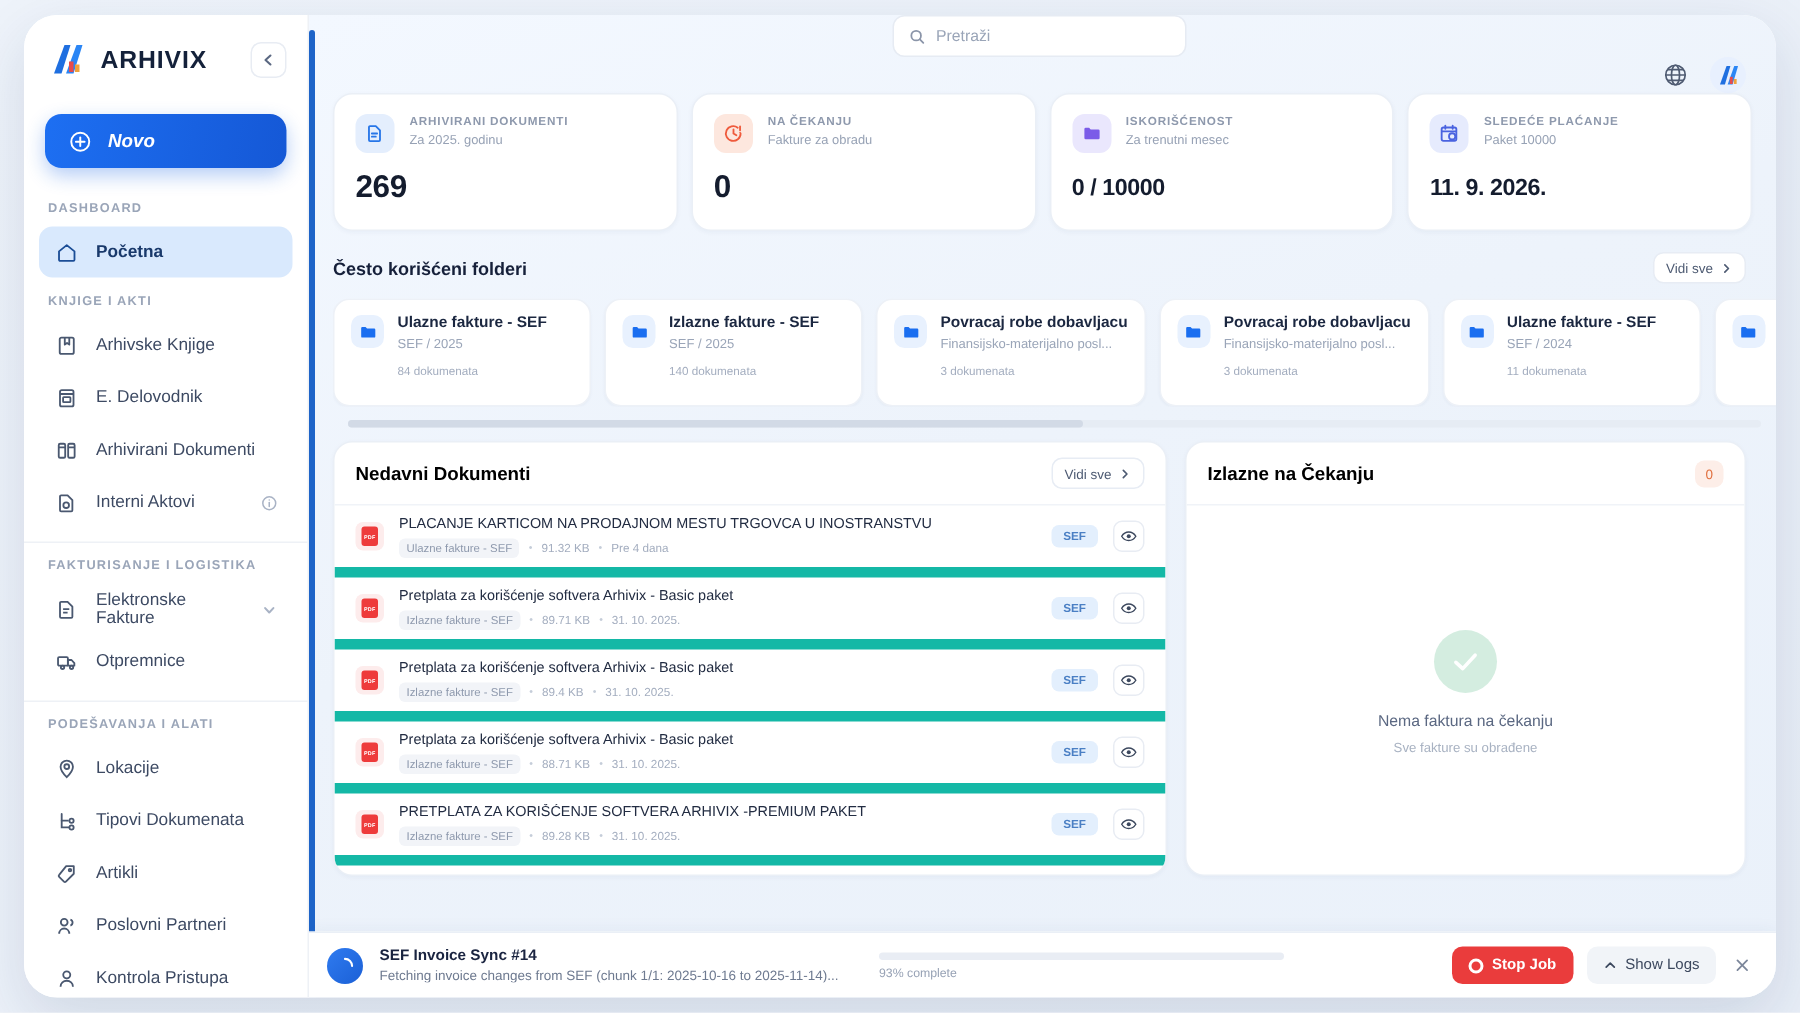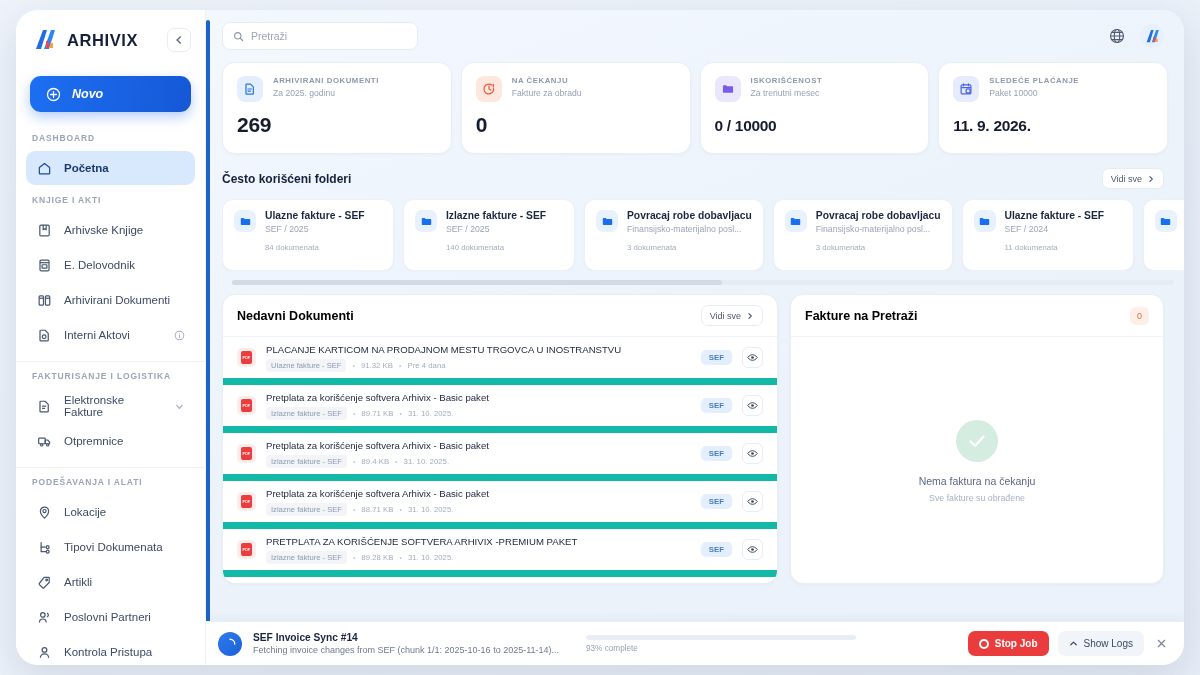--- a/index.html
+++ b/index.html
@@ -92,20 +92,21 @@
     background: linear-gradient(160deg, #f3f8ff 0%, #edf3fb 45%, #eaf1fa 100%);
     overflow: hidden;
   }
   .scroll-rail {
     position: absolute; left: 0; top: 10px; bottom: 40px; width: 4px;
     background: #1e64c8; border-radius: 3px;
   }
   .topbar {
     height: 52px; display: flex; align-items: center;
     padding: 0 20px 0 16px;
+    flex-direction: column;
   }
   .search {
     width: 196px; height: 28px;
     background: #fff;
     border: 1px solid #e6ebf3;
     border-radius: 8px;
     display: flex; align-items: center; gap: 7px;
     padding: 0 10px;
     font-size: 10.5px; color: #9aa5b8;
   }
@@ -764,21 +765,21 @@
             <svg width="11" height="11" viewBox="0 0 14 14" fill="none" stroke="currentColor" stroke-width="1.2">
                   <path d="M1 7s2.2-3.6 6-3.6S13 7 13 7s-2.2 3.6-6 3.6S1 7 1 7Z"></path>
                   <circle cx="7" cy="7" r="1.7" fill="currentColor" stroke="none"></circle>
                 </svg>
           </span>
         </div>
       </div>
 
       <div class="panel p-pend">
         <div class="p-head">
-          <span class="p-title">Fakture na Pretraži</span>
+          <span class="p-title">Izlazne na Čekanju</span>
           <span class="badge0">0</span>
         </div>
         <div class="empty">
           <span class="check-circle">
             <svg width="22" height="22" viewBox="0 0 24 24" fill="none" stroke="#fff" stroke-width="2.6" stroke-linecap="round" stroke-linejoin="round">
                   <polyline points="5,12.6 10,17.2 19,7.4"></polyline>
                 </svg>
           </span>
           <div class="empty-t">Nema faktura na čekanju</div>
           <div class="empty-s">Sve fakture su obrađene</div>

